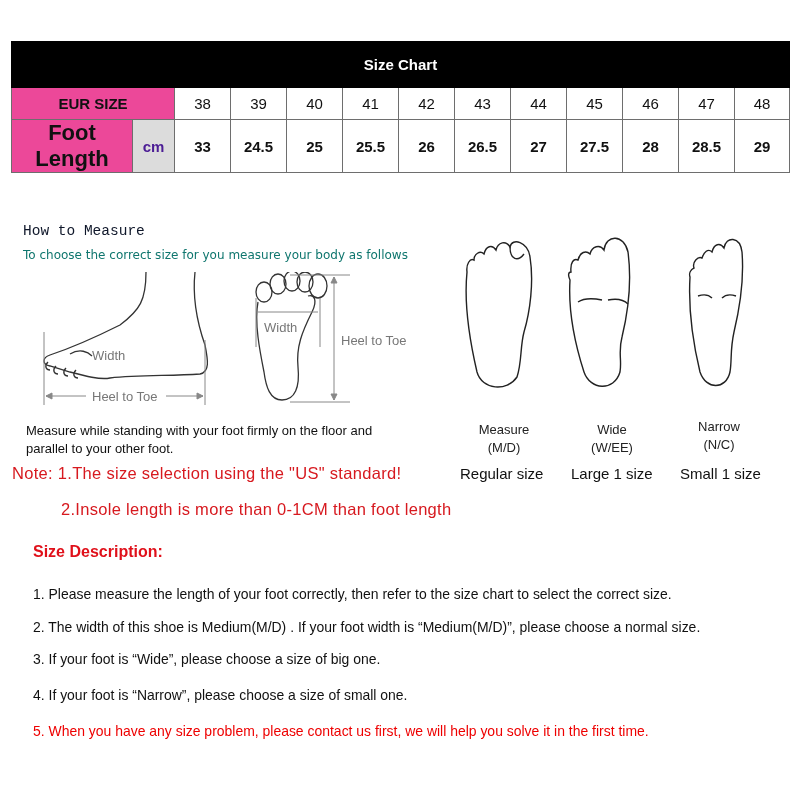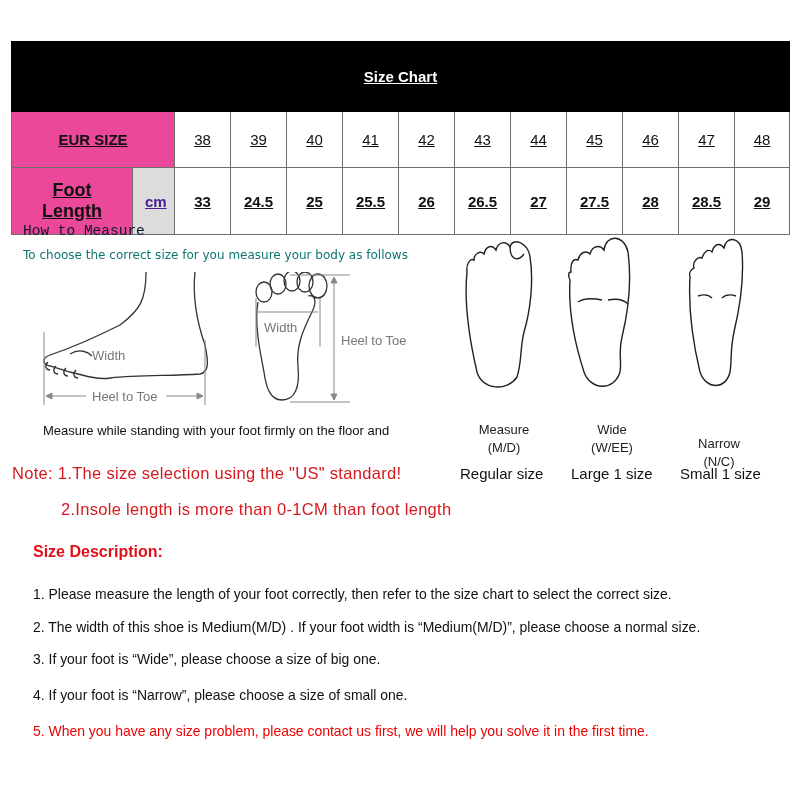--- a/index.html
+++ b/index.html
@@ -1,32 +1,32 @@
 <!DOCTYPE html>
 <html><head>
 <meta charset="utf-8">
 <style>
   html, body { margin:0; padding:0; background:#ffffff; }
   body { width:800px; height:800px; position:relative; overflow:hidden; font-family:"Liberation Sans", sans-serif; color:#111; }
   .abs { position:absolute; }
 
   
   .size-table { position:absolute; left:11px; top:41px; width:778px; border-collapse:collapse; table-layout:fixed; }
-  .size-table td { border:1px solid #6e6e6e; text-align:center; padding:12px; font-size:15px; height:31px;text-decoration:underline; }
+  .size-table td { border:1px solid #6e6e6e; text-align:center; padding:0; font-size:15px; height:31px; }
   .title-cell { background:#000; color:#fff; font-weight:bold; font-size:22px; height:45px !important; border:1px solid #000 !important; }
   .label-cell { background:#ec4899; font-weight:bold; font-size:17px; color:#111; }
   .row-gray td.val { background:#dcdcdc; }
   .row-white td.val { background:#fff; }
   .row-bold td.val { font-weight:bold; background:#fff; }
   .cm-cell { background:#dcdcdc; color:#4c1d95; font-weight:bold; font-size:17px; }
 
   
   .htm-title { left:23px; top:223px; font-family:Liberation Mono, monospace; font-size:14.5px; color:#0f172a; }
   .htm-sub { left:23px; top:248px; font-family:"DejaVu Sans", sans-serif; font-size:12px; color:#0f766e; }
-  .measure-note { left:26px; top:422px; font-size:13px; line-height:18px; color:#111; width:400px;margin-left:17px; }
+  .measure-note { left:26px; top:422px; font-size:13px; line-height:18px; color:#111; width:400px; }
   .diag-label { font-size:13px; color:#777; }
 
   .foot-label { font-size:13px; color:#222; text-align:center; line-height:18px; width:90px; }
   .size-hint { font-size:15px; color:#111; }
 
   .note { color:#d7191f; font-size:16.5px; letter-spacing:0.3px; }
   .desc-title { left:33px; top:543px; color:#e0101a; font-weight:bold; font-size:16px; }
   .desc-item { left:33px; font-size:15px; color:#111; white-space:nowrap; transform:scaleX(0.93); transform-origin:left; }
   .desc-item.red { color:#ee0000; }
 </style>
@@ -61,21 +61,21 @@
     <td class="val">41</td>
     <td class="val">42</td>
     <td class="val">43</td>
     <td class="val">44</td>
     <td class="val">45</td>
     <td class="val">46</td>
     <td class="val">47</td>
     <td class="val">48</td>
   </tr>
   <tr class="row-bold">
-    <td class="label-cell" style="font-size:18px">Foot Length</td>
+    <td class="label-cell" style="font-size:22px">Foot Length</td>
     <td class="cm-cell">cm</td>
     <td class="val">33</td>
     <td class="val">24.5</td>
     <td class="val">25</td>
     <td class="val">25.5</td>
     <td class="val">26</td>
     <td class="val">26.5</td>
     <td class="val">27</td>
     <td class="val">27.5</td>
     <td class="val">28</td>
@@ -127,20 +127,21 @@
     <line x1="84" y1="5" x2="84" y2="128"></line>
     <path d="M84 5 l-3 6 h6z" fill="#888"></path>
     <path d="M84 128 l-3 -6 h6z" fill="#888"></path>
   </g>
 </svg>
 <div class="abs diag-label" style="left:264px;top:320px">Width</div>
 <div class="abs diag-label" style="left:341px;top:333px">Heel to Toe</div>
 
 <div class="abs measure-note">
   <div>Measure while standing with your foot firmly on the floor and</div>
+  <div>parallel to your other foot.</div>
 </div>
 
 <svg class="abs" style="left:462px;top:232px" width="75" height="160" viewBox="0 0 75 160">
   <g fill="none" stroke="#222" stroke-width="1.4">
     <path d="M5 40 C2 70 8 110 15 140 C20 158 45 160 55 145 C60 130 58 115 62 100 C68 80 72 50 68 25 C66 10 50 5 48 15 C44 8 36 10 34 18 C30 12 24 14 22 22 C18 18 12 22 12 28 C8 26 4 32 5 40Z"></path>
     <path d="M48 15 C48 28 56 30 62 22"></path>
   </g>
 </svg>
 <svg class="abs" style="left:566px;top:232px" width="75" height="160" viewBox="0 0 75 160">
   <g fill="none" stroke="#222" stroke-width="1.4">
@@ -158,21 +159,21 @@
 </svg>
 
 <div class="abs foot-label" style="left:459px;top:421px">
   <div>Measure</div>
   <div>(M/D)</div>
 </div>
 <div class="abs foot-label" style="left:567px;top:421px">
   <div>Wide</div>
   <div>(W/EE)</div>
 </div>
-<div class="abs foot-label" style="left:674px;top:435px">
+<div class="abs foot-label" style="left:674px;top:418px">
   <div>Narrow</div>
   <div>(N/C)</div>
 </div>
 
 <div class="abs size-hint" style="left:460px;top:465px">Regular size</div>
 <div class="abs size-hint" style="left:571px;top:465px">Large 1 size</div>
 <div class="abs size-hint" style="left:680px;top:465px">Small 1 size</div>
 
 <div class="abs note" style="left:12px;top:464px">Note: 1.The size selection using the "US" standard!</div>
 <div class="abs note" style="left:61px;top:500px">2.Insole length is more than 0-1CM than foot length</div>

